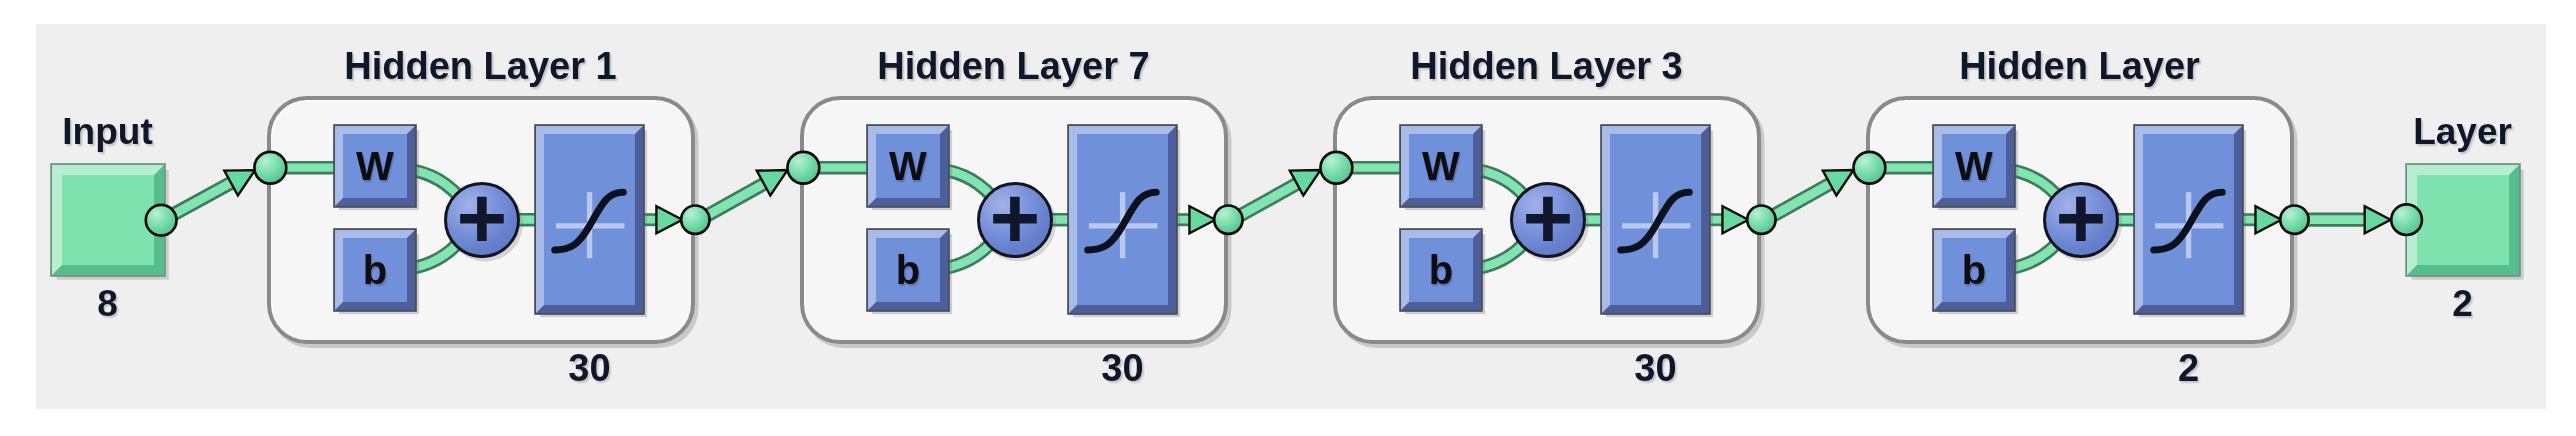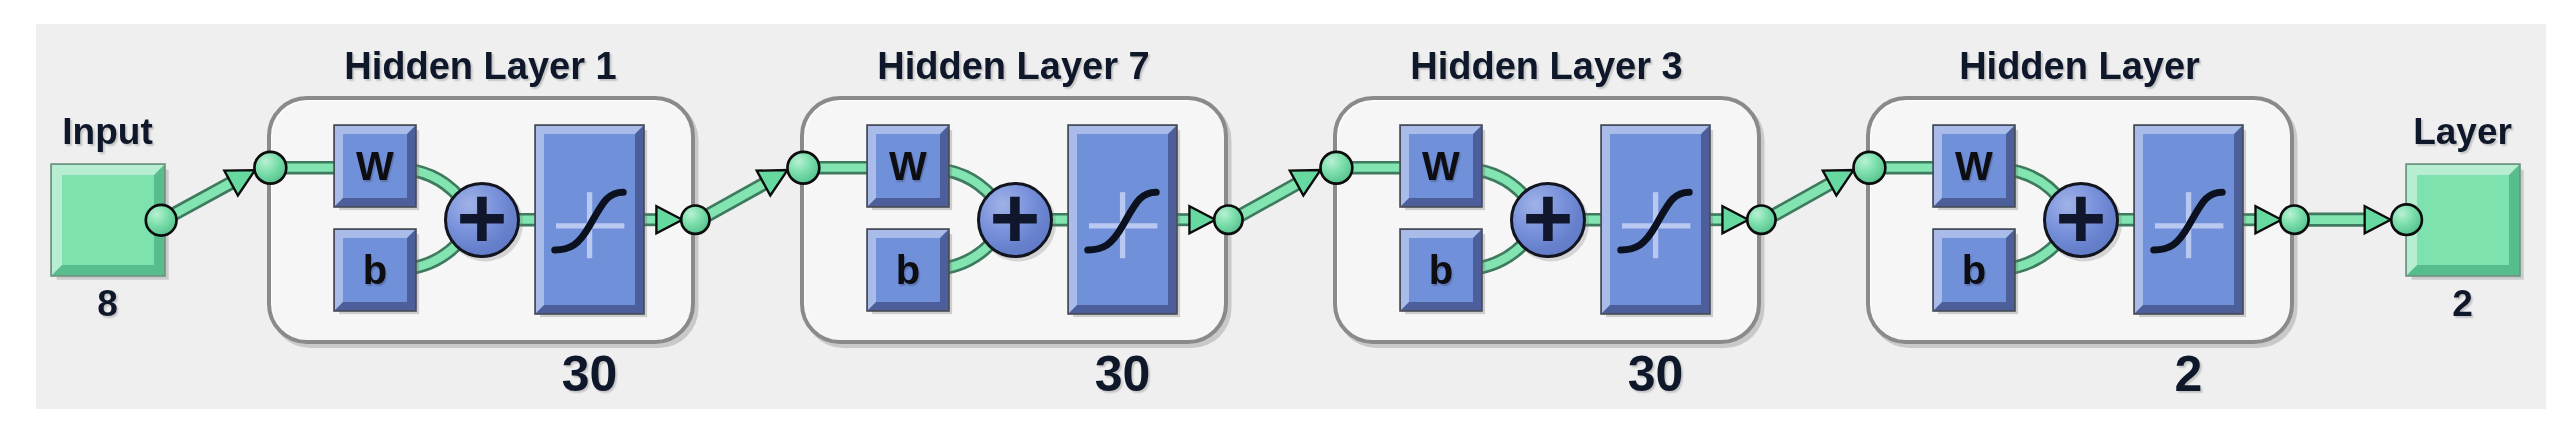--- a/index.html
+++ b/index.html
@@ -16,21 +16,21 @@
   }
   .wires{position:absolute;left:0;top:0;z-index:5;}
   
   .cap{
     position:absolute;text-align:center;font-weight:bold;color:#0f172a;
     text-shadow:1.8px 2.4px 1.8px rgba(0,0,0,0.18);
     white-space:nowrap;z-index:10;line-height:1;
   }
   .title{font-size:38px;top:47px;width:423px;}
   .iolabel{font-size:37px;top:113px;width:145px;}
-  .count{font-size:50px;top:349px;width:107px;}
+  .count{font-size:38px;top:349px;width:107px;}
   .iocount{font-size:37px;top:285px;width:145px;}
   
   .layer{position:absolute;top:0;width:533px;height:437px;}
   .layerbox{
     position:absolute;left:-2.4px;top:96px;width:428px;height:248px;
     box-sizing:border-box;
     border:4.7px solid #8a8a8a;border-radius:40px;
     background:#f6f6f6;
     box-shadow:3.5px 4.1px 0 #c9c9c9, inset 1.2px 1.2px 0 #fdfdfd;
     z-index:1;

